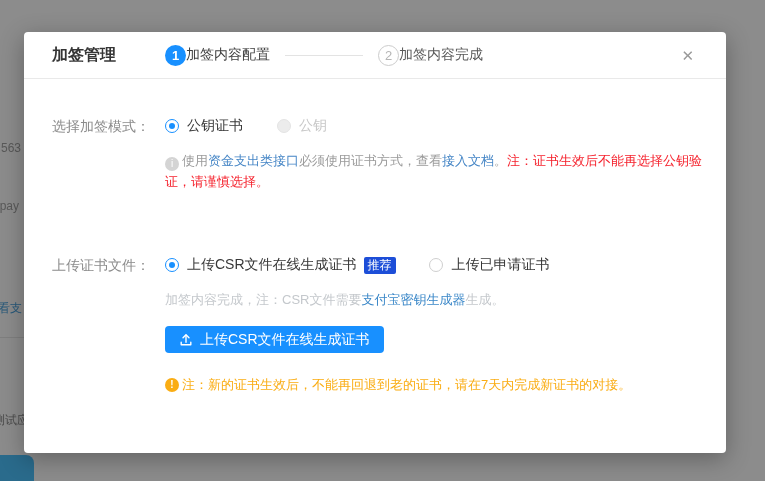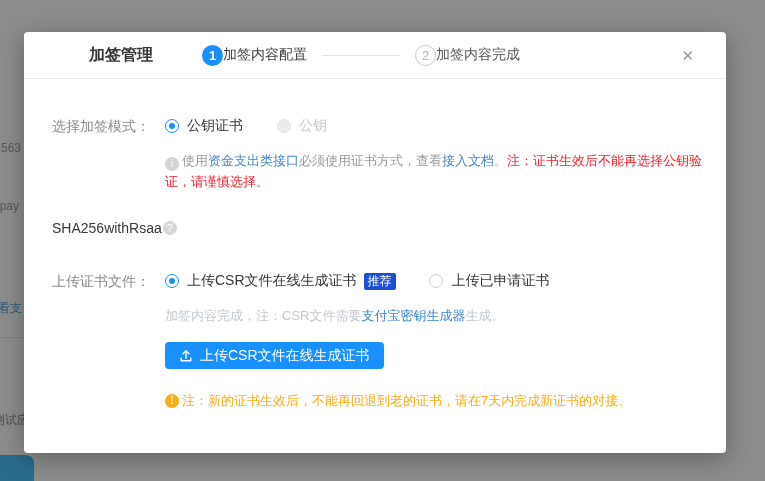--- a/index.html
+++ b/index.html
@@ -26,21 +26,21 @@
   
   .modal {
     position:absolute; left:24px; top:32px; width:702px; height:421px;
     background:#fff; border-radius:4px; z-index:2;
     box-shadow:0 6px 24px rgba(0,0,0,0.3);
   }
   .modal-header {
     display:flex; align-items:center; height:47px; padding:0 28px;
     border-bottom:1px solid #e9e9e9;
   }
-  .modal-title { font-size:16px; font-weight:bold; color:#353535; margin-right:49px;margin-left:37px; }
+  .modal-title { font-size:16px; font-weight:bold; color:#353535; margin-right:49px; }
   .steps { display:flex; align-items:center; flex:1 1 auto; }
   .step-circle {
     width:21px; height:21px; border-radius:50%; flex:0 0 21px;
     display:flex; align-items:center; justify-content:center; font-size:13px;
   }
   .step-circle.active { background:#1890ff; color:#fff; font-weight:bold; }
   .step-circle.pending { border:1px solid #cccccc; color:#b5b5b5; background:#fff; }
   .step-label { font-size:14px; color:#3f3f3f;text-align:center; }
   .step-label.pending { color:#595959; }
   .step-line { width:78px; height:1px; background:#e3e3e3; margin:0 15px; }
@@ -153,24 +153,20 @@
           <span>公钥</span>
         </span>
       </div>
     </div>
 
     <div class="info-block">
       <span class="round-icon">i</span><span>使用</span><a class="text-link">资金支出类接口</a><span>必须使用证书方式，查看</span><a class="text-link">接入文档</a><span>。</span><span class="text-red">注：证书生效后不能再选择公钥验证，请谨慎选择。</span>
     </div>
 
     <div class="form-row row-encrypt">
-      <div class="encrypt-value">
-        <span>SHA256withRsaa</span>
-        <span class="help-icon">?</span>
-      </div>
     </div>
 
     <div class="form-row row-upload">
       <div class="form-label">上传证书文件：</div>
       <div>
         <span class="radio-opt">
           <span class="radio-circle checked"></span>
           <span>上传CSR文件在线生成证书</span>
           <span class="badge">推荐</span>
         </span>

